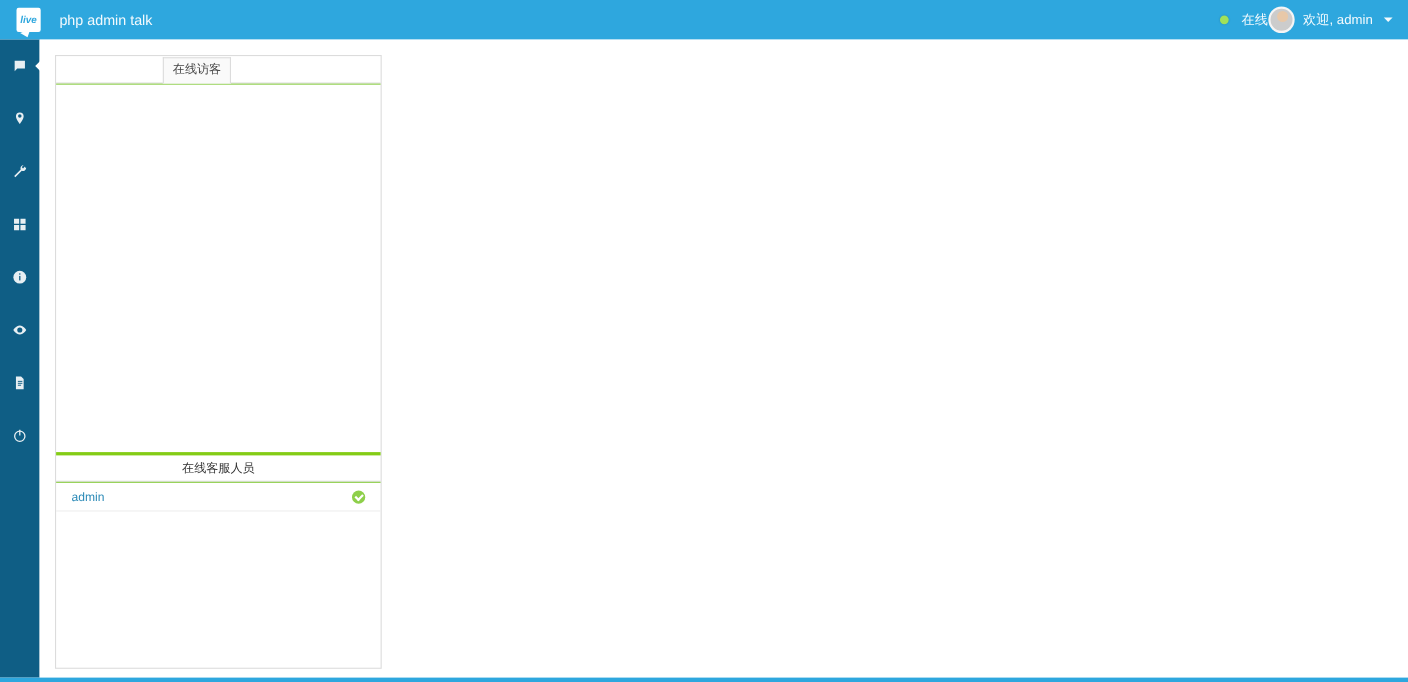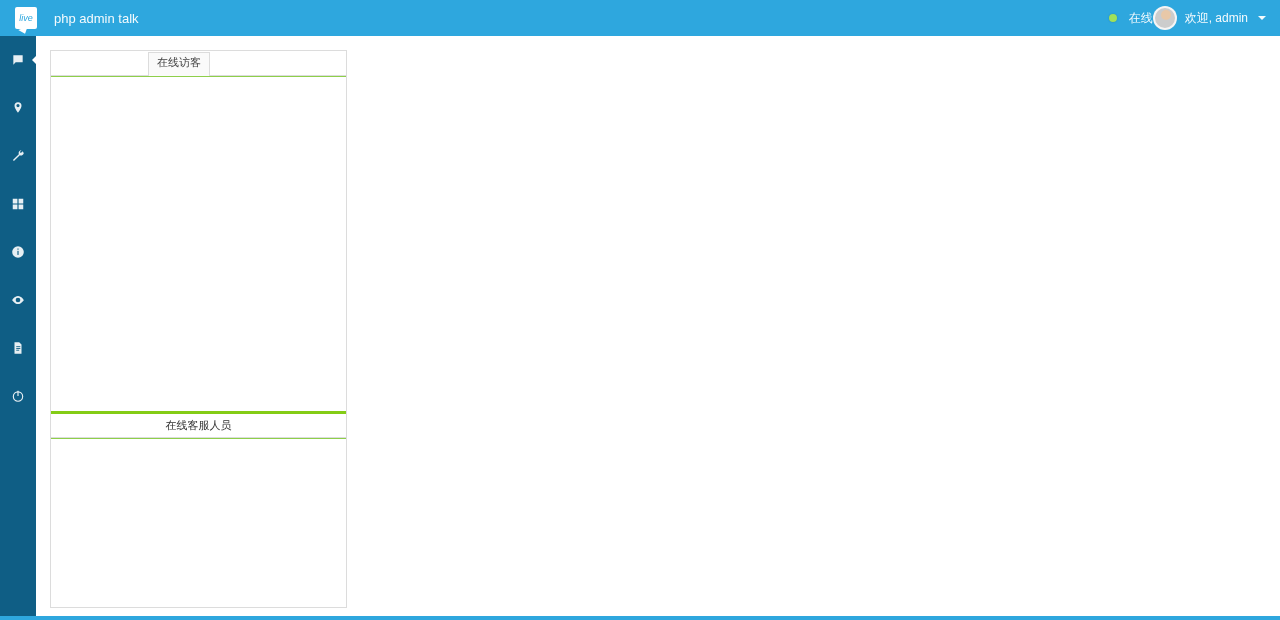--- a/index.html
+++ b/index.html
@@ -22,21 +22,21 @@
   }
   .logo-box {
     width: 22px; height: 22px;
     background: #fff;
     border-radius: 2px;
     position: relative;
     display: flex; align-items: center; justify-content: center;
     color: #2ea7de;
     font-size: 9px;
     font-style: italic;
-    font-weight: 400;
+    font-weight: 700;
   }
   .logo-box::after{
     content:"";
     position:absolute;
     bottom:-5px; left:4px;
     border-left:5px solid transparent;
     border-right:5px solid transparent;
     border-top:6px solid #fff;
     transform: rotate(-20deg);
   }
@@ -304,17 +304,21 @@
         <div class="panel-tab-spacer"></div>
         <div class="panel-tab">在线访客</div>
         <div class="panel-tab-right-spacer"></div>
       </div>
       <div class="panel-divider"></div>
       <div class="panel-top-body"></div>
     </div>
 
     <div class="panel-mid-header">在线客服人员</div>
     <div class="panel-mid-divider"></div>
+    <div class="agent-row">
+      <span>admin</span>
+      <span class="badge"></span>
+    </div>
     <div style="flex:1"></div>
   </div>
 </div>
 
 <div class="footer"></div>
 
 </body></html>

